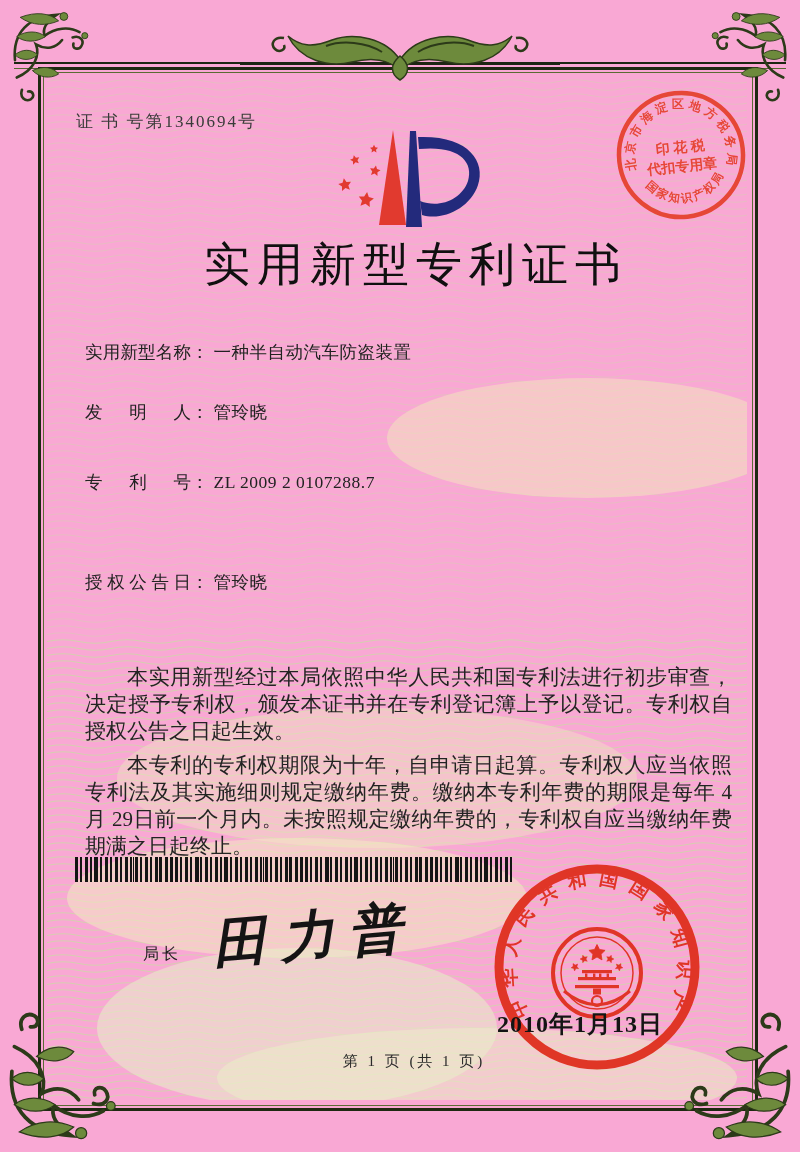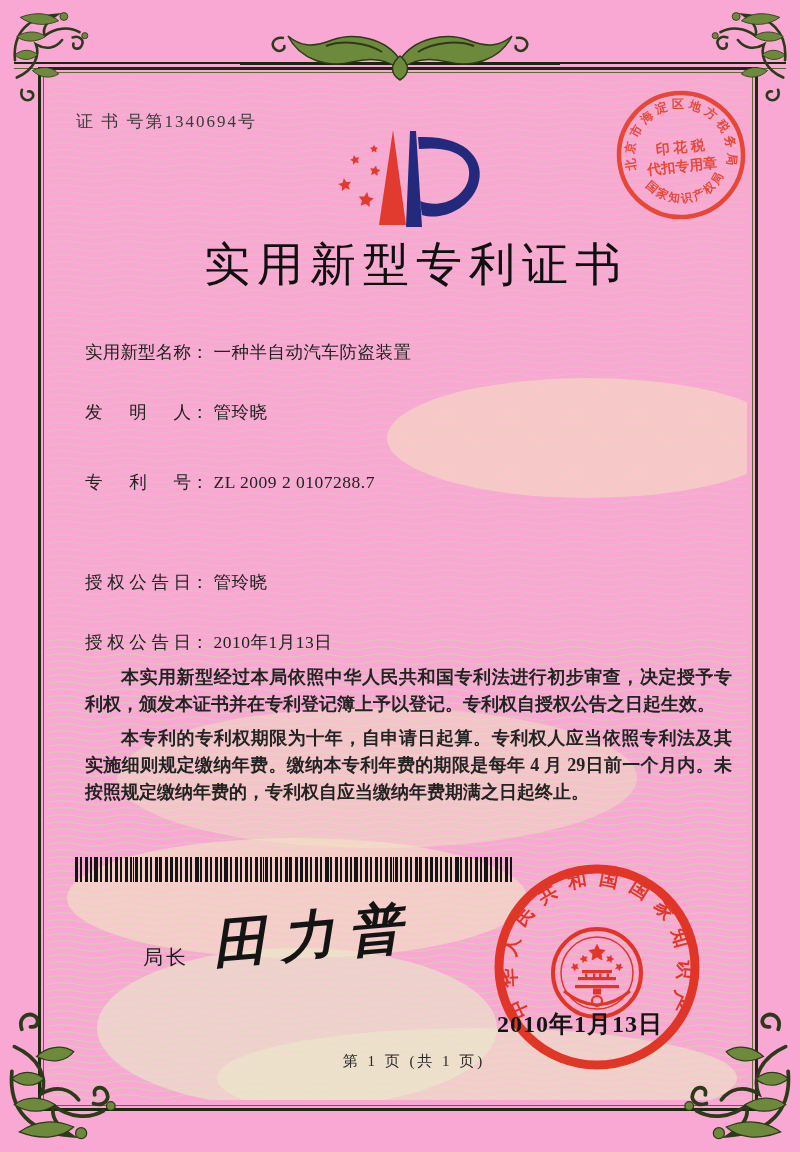--- a/index.html
+++ b/index.html
@@ -45,33 +45,33 @@
   .field-label{
     display:inline-block;width:106px;
     text-align:justify;text-align-last:justify;
   }
   .field-colon{display:inline-block;}
   .field-value{margin-left:5px;letter-spacing:.5px;}
   .f0{top:340px}.f1{top:400px}.f2{top:470px}.f3{top:512px}.f4{top:570px}.f5{top:630px}
 
   .body-text{
     position:absolute;left:85px;right:68px;top:664px;color:#232323;
-    font-size:18px;line-height:27px;text-align:justify;font-weight:bold;
+    font-size:21px;line-height:27px;text-align:justify;
   }
   .body-text p{margin:0 0 7px 0;text-indent:2em;}
 
   .barcode{
     position:absolute;left:75px;top:857px;width:440px;height:25px;
     background-image:
       repeating-linear-gradient(90deg,#141414 0 2px,transparent 2px 5px),
       repeating-linear-gradient(90deg,#141414 0 3px,transparent 3px 10px),
       repeating-linear-gradient(90deg,transparent 0 6px,#141414 6px 7px,transparent 7px 13px);
   }
 
-  .director-label{position:absolute;left:143px;top:944px;font-size:20px;color:#1c1c1c;letter-spacing:3px;}
+  .director-label{position:absolute;left:143px;top:944px;font-size:16px;color:#1c1c1c;letter-spacing:3px;}
   .signature{
     position:absolute;left:212px;top:900px;width:200px;
     font-size:54px;font-weight:700;font-style:italic;color:#141414;
     letter-spacing:14px;transform:rotate(-5deg);white-space:nowrap;
   }
 
   .official-seal{position:absolute;left:491px;top:861px;width:212px;height:212px;opacity:.95;}
   .seal-date{
     position:absolute;left:497px;top:1008px;
     font-size:24px;font-weight:700;color:#141414;letter-spacing:1px;white-space:nowrap;
@@ -197,23 +197,20 @@
     <span class="field-label">实用新型名称</span><span class="field-colon">：</span><span class="field-value">一种半自动汽车防盗装置</span>
   </div>
   <div class="field-row f1">
     <span class="field-label">发明人</span><span class="field-colon">：</span><span class="field-value">管玲晓</span>
   </div>
   <div class="field-row f2">
     <span class="field-label">专利号</span><span class="field-colon">：</span><span class="field-value">ZL 2009 2 0107288.7</span>
   </div>
   <div class="field-row f4">
     <span class="field-label">授权公告日</span><span class="field-colon">：</span><span class="field-value">管玲晓</span>
-  </div>
-  <div class="field-row f5">
-    <span class="field-label">授权公告日</span><span class="field-colon">：</span><span class="field-value">2010年1月13日</span>
   </div>
 
   <div class="body-text">
     <p>本实用新型经过本局依照中华人民共和国专利法进行初步审查，决定授予专利权，颁发本证书并在专利登记簿上予以登记。专利权自授权公告之日起生效。</p>
     <p>本专利的专利权期限为十年，自申请日起算。专利权人应当依照专利法及其实施细则规定缴纳年费。缴纳本专利年费的期限是每年 4 月 29日前一个月内。未按照规定缴纳年费的，专利权自应当缴纳年费期满之日起终止。</p>
   </div>
 
   <div class="barcode"></div>
 
   <div class="director-label">局长</div>

